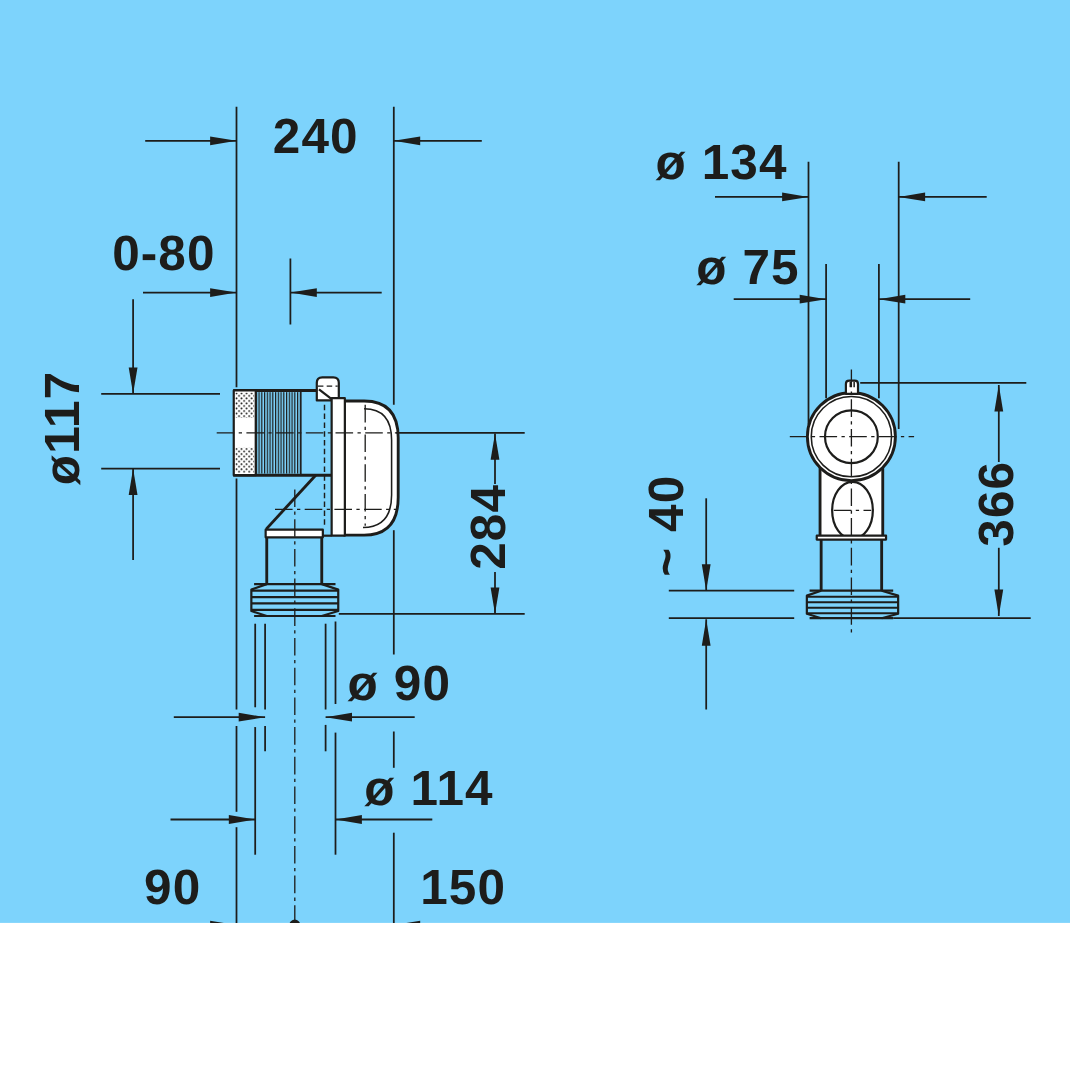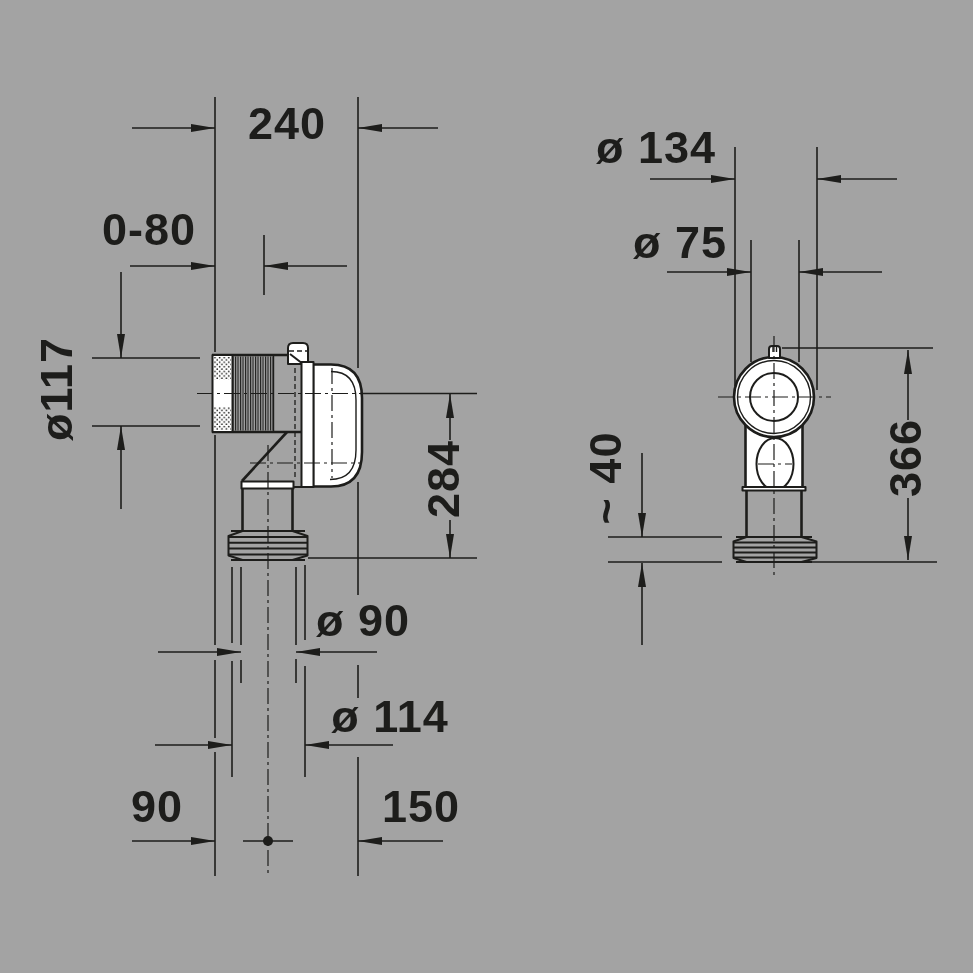--- a/index.html
+++ b/index.html
@@ -1,16 +1,16 @@
 <!DOCTYPE html>
 <html><head>
 <meta charset="utf-8">
 <style>
   html,body{margin:0;padding:0;background:#ffffff;}
-  .stage{position:relative;width:973px;height:973px;background:#a3a3a3;overflow:hidden;}
+  .stage{position:relative;width:973px;height:839px;background:#7dd3fc;overflow:hidden;}
   svg{position:absolute;left:0;top:0;}
   .obj{stroke:#1d1d1b;stroke-width:2.6;fill:none;stroke-linejoin:round;}
   .obj2{stroke:#1d1d1b;stroke-width:2;fill:none;stroke-linejoin:round;}
   .thin{stroke:#1d1d1b;stroke-width:1.4;fill:none;}
   .wf{fill:#ffffff;}
   .dim{stroke:#1d1d1b;stroke-width:1.6;fill:none;}
   .cl{stroke:#1d1d1b;stroke-width:1.2;fill:none;stroke-dasharray:16 4 3 4;}
   .hid{stroke:#1d1d1b;stroke-width:1.3;fill:none;stroke-dasharray:5 3;}
   .lbl{font-family:"Liberation Sans",sans-serif;font-weight:bold;font-size:45px;
        fill:#1d1d1b;letter-spacing:1px;}

